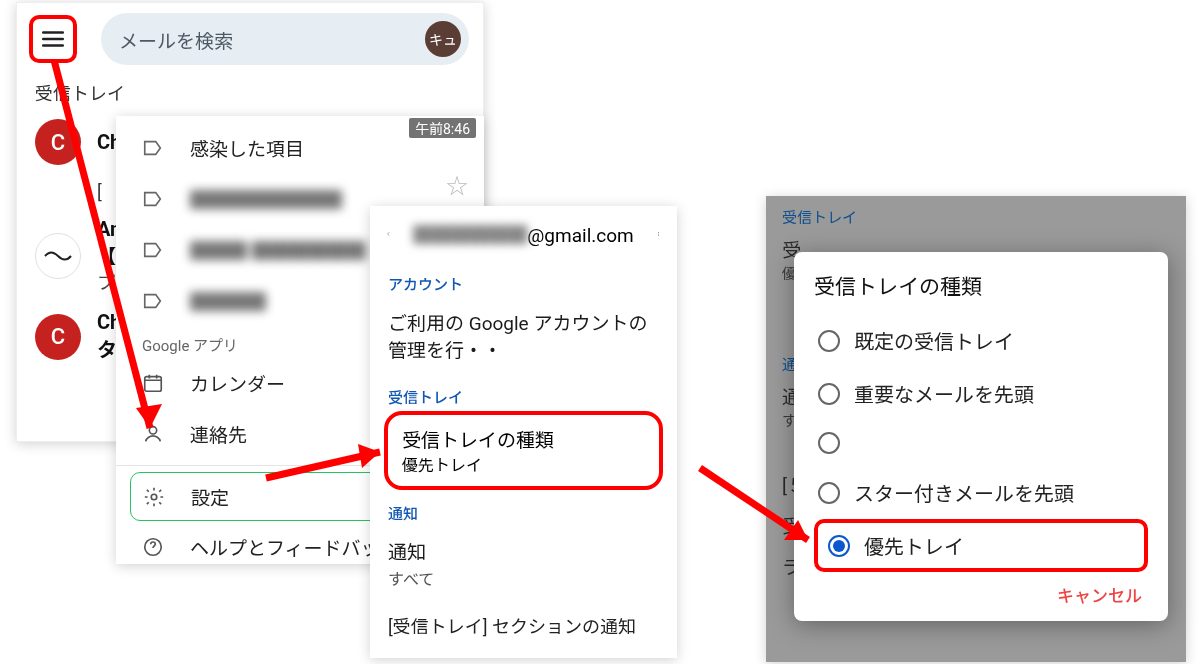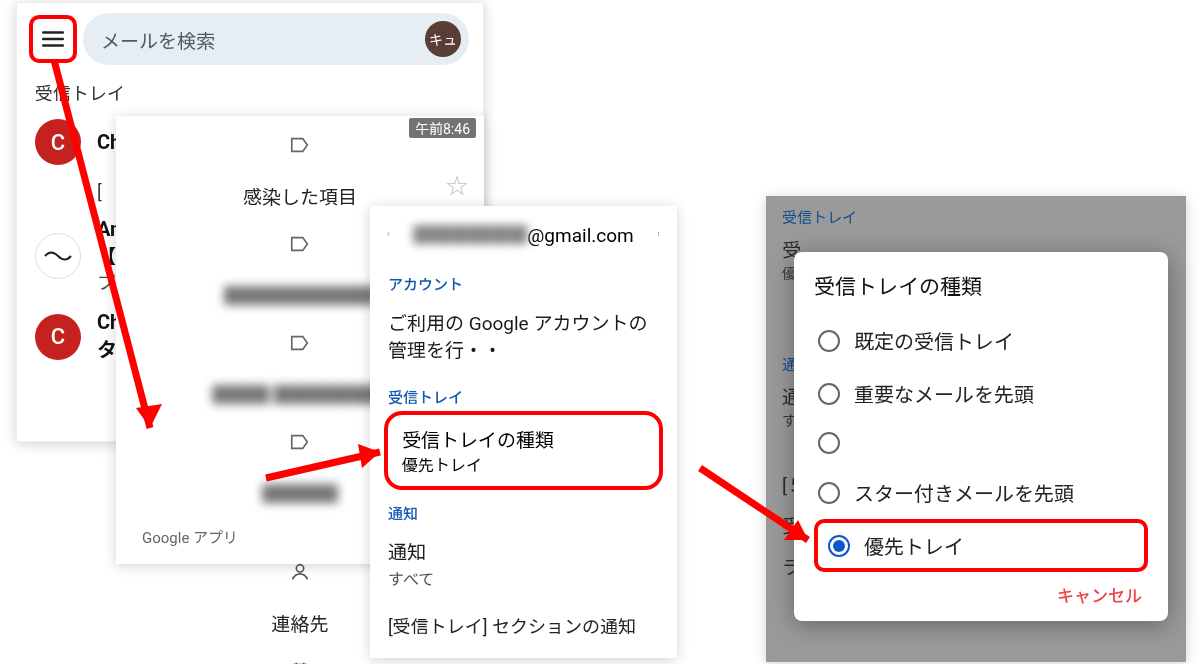--- a/index.html
+++ b/index.html
@@ -1,33 +1,33 @@
 <!DOCTYPE html>
 <html><head>
 <meta charset="utf-8">
 <style>
   * { box-sizing: border-box; margin: 0; padding: 0; }
   body { font-family: -apple-system, BlinkMacSystemFont, "Segoe UI", Roboto, "Noto Sans JP", sans-serif; background: #fff; width: 1200px; height: 664px; position: relative; overflow: hidden; }
   .panel { position: absolute; background: #fff; box-shadow: 0 2px 12px rgba(0,0,0,0.18); }
   
   #p1 { left: 16px; top: 2px; width: 468px; height: 440px; z-index: 1; border:1px solid #eee;}
-  #p1 .topbar { display:flex; align-items:center; padding:10px 14px 10px 12px; gap:6px;}
+  #p1 .topbar { display:flex; align-items:center; padding:10px 14px 10px 12px; gap:24px;}
   #p1 .ham { width:48px; height:48px; display:flex; align-items:center; justify-content:center; border:4px solid #f00; border-radius:10px; }
   #p1 .ham svg{width:26px;height:26px;}
   #p1 .searchpill { flex:1; background:#e6edf3; border-radius:26px; height:52px; display:flex; align-items:center; padding:0 8px 0 18px; color:#4d5a66; font-size:19px; justify-content:space-between;}
   #p1 .avchip{width:36px;height:36px;border-radius:50%;background:#5a3d34;color:#fff;display:flex;align-items:center;justify-content:center;font-size:14px;}
   #p1 .sect{padding:4px 18px 6px;color:#333;font-size:18px;}
   #p1 .row{display:flex;align-items:center;gap:16px;padding:8px 18px;}
   #p1 .avc{width:46px;height:46px;border-radius:50%;background:#c5221f;color:#fff;display:flex;align-items:center;justify-content:center;font-size:22px;font-weight:500;}
   #p1 .avw{width:46px;height:46px;border-radius:50%;background:#fff;border:1px solid #e0e0e0;display:flex;align-items:center;justify-content:center;}
   #p1 .txt{font-size:20px;font-weight:700;color:#111;}
   
   #p2 { left:116px; top:116px; width:368px; height:448px; z-index:2; padding-top:6px; }
   #p2 .timebar{position:absolute;top:2px;right:8px;font-size:14px;color:#fff;background:rgba(0,0,0,.55);padding:0 6px;border-radius:2px;}
-  #p2 .entry{display:flex;align-items:center;gap:26px;padding:12px 26px;font-size:19px;color:#222;flex-direction:column;}
+  #p2 .entry{display:flex;align-items:center;gap:26px;padding:12px 26px;font-size:19px;color:#222;}
   #p2 .entry svg{width:22px;height:22px;color:#555;flex-shrink:0;}
   #p2 .blur{filter:blur(5px);color:#777;}
   #p2 .subhead{padding:8px 26px 2px;color:#666;font-size:15px;}
   #p2 .divider{height:1px;background:#e4e4e4;margin:6px 0;}
   #p2 .redbox{border:1px solid #22c55e;border-radius:10px;margin:0 14px;}
   
   #p3 { left:370px; top:206px; width:307px; height:452px; z-index:3; }
   #p3 .hdr{display:flex;align-items:center;gap:22px;padding:14px 16px;}
   #p3 .hdr svg{width:22px;height:22px;}
   #p3 .hdrmail{font-size:19px;}
@@ -125,31 +125,31 @@
   </div>
   <div class="entry">
     <svg viewBox="0 0 24 24">
         <path d="M3 5h12l5 7-5 7H3z" fill="none" stroke="#666" stroke-width="1.8"></path>
       </svg>
     <span class="blur">████</span>
   </div>
   <div class="subhead">Google アプリ</div>
   <div class="entry">
     <svg viewBox="0 0 24 24">
+        <rect x="3" y="5" width="18" height="16" rx="2" fill="none" stroke="#555" stroke-width="1.8"></rect>
+        <path d="M3 9h18M8 3v4M16 3v4" stroke="#555" stroke-width="1.8"></path>
+      </svg>
+    <span>カレンダー</span>
+  </div>
+  <div class="entry">
+    <svg viewBox="0 0 24 24">
         <circle cx="12" cy="8" r="4" fill="none" stroke="#555" stroke-width="1.8"></circle>
         <path d="M4 20c1-4 5-6 8-6s7 2 8 6" fill="none" stroke="#555" stroke-width="1.8"></path>
       </svg>
     <span>連絡先</span>
-  </div>
-  <div class="entry">
-    <svg viewBox="0 0 24 24">
-        <rect x="3" y="5" width="18" height="16" rx="2" fill="none" stroke="#555" stroke-width="1.8"></rect>
-        <path d="M3 9h18M8 3v4M16 3v4" stroke="#555" stroke-width="1.8"></path>
-      </svg>
-    <span>カレンダー</span>
   </div>
   <div class="divider"></div>
   <div class="redbox">
     <div class="entry" style="padding:10px 12px">
       <svg viewBox="0 0 24 24">
           <circle cx="12" cy="12" r="3" fill="none" stroke="#555" stroke-width="1.8"></circle>
           <path d="M12 2v3M12 19v3M4.2 4.2l2.1 2.1M17.7 17.7l2.1 2.1M2 12h3M19 12h3M4.2 19.8l2.1-2.1M17.7 6.3l2.1-2.1" stroke="#555" stroke-width="1.8"></path>
         </svg>
       <span>設定</span>
     </div>

